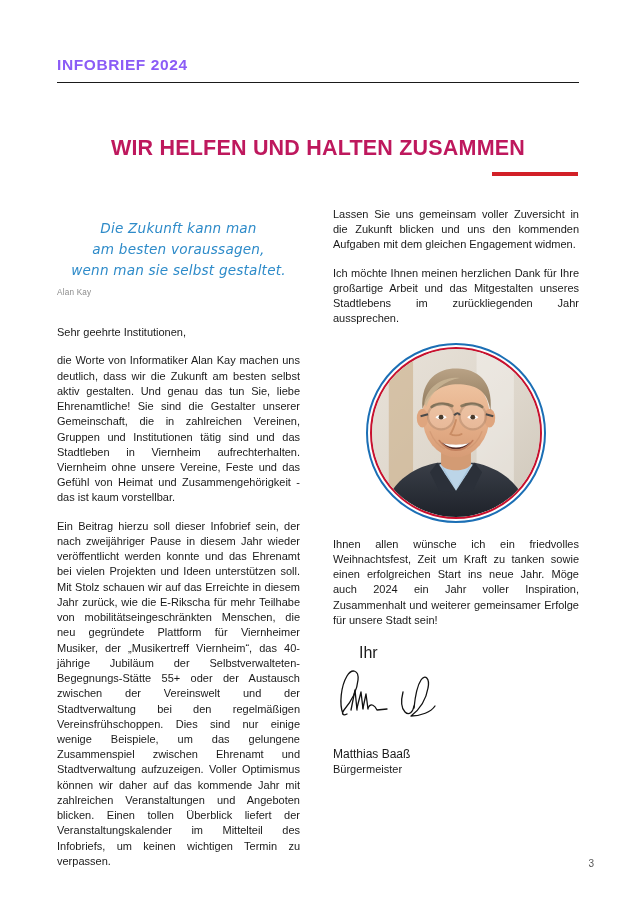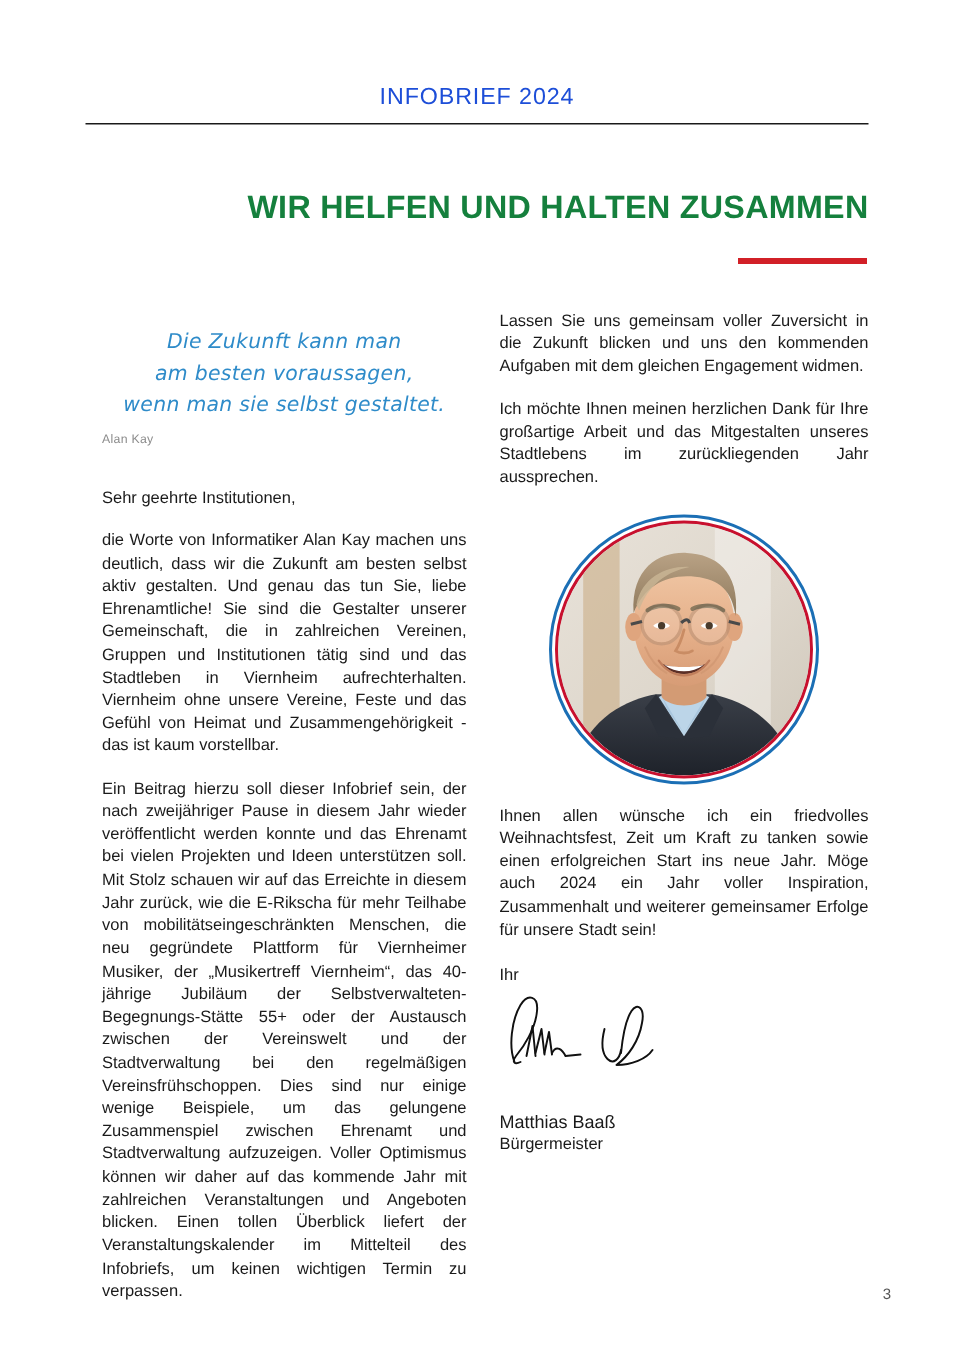--- a/index.html
+++ b/index.html
@@ -25,61 +25,61 @@
   }
 
   
   .header {
     position: absolute;
     left: 57px;
     top: 56px;
     width: 522px;
   }
   .header-title {
-    text-align: center;
+    text-align: left;
     font-size: 15.5px;
-    font-weight: normal;
+    font-weight: bold;
     letter-spacing: 0.6px;
-    color: #1d4ed8;
+    color: #8b5cf6;
     line-height: 1.1;
   }
   .header-rule {
     margin-top: 9px;
     height: 1.4px;
     background: #1a1a1a;
     width: 100%;
   }
 
   
   .main-title {
     position: absolute;
     left: 57px;
-    top: 126px;
+    top: 136px;
     width: 522px;
-    text-align: right;
+    text-align: center;
     font-size: 21.5px;
     font-weight: bold;
-    color: #15803d;
+    color: #be185d;
     letter-spacing: 0.2px;
     line-height: 1.15;
     white-space: nowrap;
   }
   .title-accent {
     position: absolute;
     left: 492px;
     top: 172px;
     width: 86px;
     height: 4px;
     background: #d22027;
   }
 
   
   .col-left {
     position: absolute;
-    left: 68px;
+    left: 57px;
     top: 206px;
     width: 243px;
   }
   .col-right {
     position: absolute;
     left: 333px;
     top: 206px;
     width: 246px;
   }
 
@@ -150,23 +150,24 @@
     left: 0; top: 0;
     width: 100%;
     height: 100%;
     border-radius: 50%;
     overflow: hidden;
   }
   .photo svg { display: block; width: 100%; height: 100%; }
 
   
   .sig-intro {
-    font-size: 11px;
+    font-size: 16px;
     margin-top: 16px;
     margin-bottom: 2px;
+    margin-left: 26px;
   }
   .signature {
     width: 140px;
     height: 58px;
     margin: 2px 0 4px 2px;
   }
   .signature svg { display: block; width: 100%; height: 100%; }
   .sig-name {
     font-size: 12px;
     line-height: 1.35;

